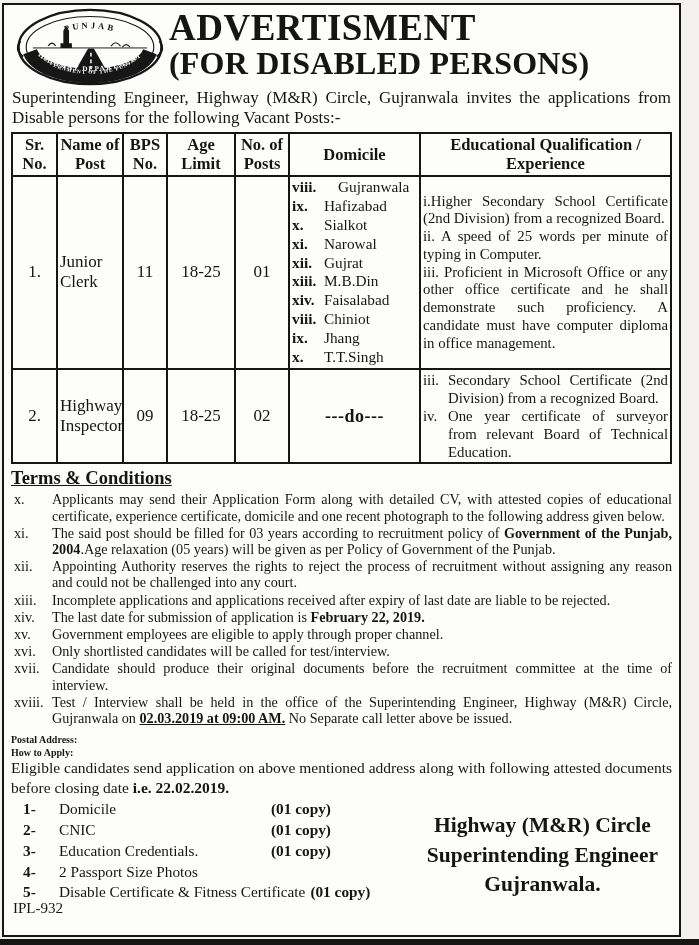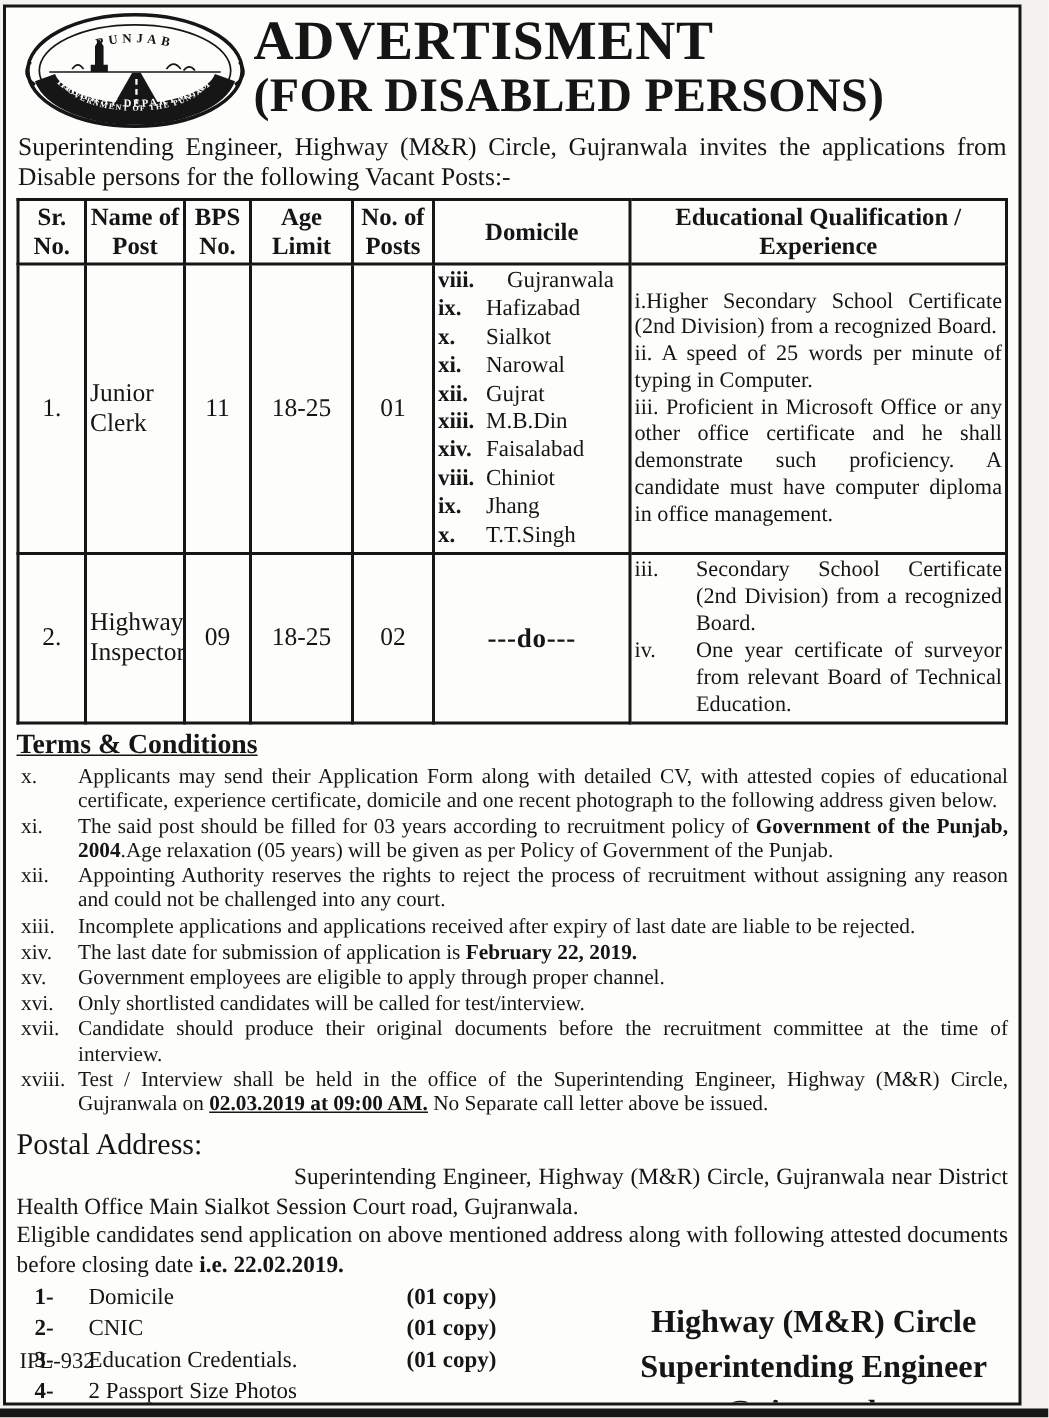--- a/index.html
+++ b/index.html
@@ -34,35 +34,35 @@
   td.ctr{text-align:center;font-size:17px;}
   td.name{font-size:17px;text-align:left;padding-left:5px;border-radius:23px;}
   td.dom{vertical-align:top;padding:2px 2px 2px 5px;}
   .dom-row{display:flex;font-size:15.3px;line-height:1.24;}
   .dom-n{font-weight:700;flex:none;min-width:32px;}
   .dom-row.first .dom-n{min-width:46px;}
   .dom-v{flex:1;}
   .dom-row.first .dom-v{max-width:74px;word-break:break-all;}
   td.qual{vertical-align:top;padding:2px 5px;}
   .qp{margin:0;font-size:14.8px;line-height:1.2;text-align:justify;}
-  .q2{display:flex;font-size:14.8px;line-height:1.22;gap:16px;}
+  .q2{display:flex;font-size:14.8px;line-height:1.22;}
   .q2 .qn{flex:none;width:25px;}
   .q2 .qt{flex:1;text-align:justify;}
   td.ditto{text-align:center;font-weight:700;font-size:18px;letter-spacing:.5px;}
 
   
   .terms-h{margin:4px 0 2px;text-align:left;font-size:18.5px;font-weight:700;text-decoration:underline;}
   .term{display:flex;font-size:14.2px;line-height:1.14;margin:0 0 1px;}
   .tn{flex:none;width:38px;padding-left:3px;}
   .tt{flex:1;text-align:justify;text-align-last:left;}
   .b{font-weight:700;}
   .u{text-decoration:underline;}
 
   
-  .lbl{margin:8px 0 0;font-size:20px;font-weight:400;}
+  .lbl{margin:8px 0 0;font-size:10px;font-weight:700;}
   .addr{margin:0;font-size:15.5px;line-height:1.26;text-indent:185px;text-align:justify;text-align-last:left;}
   .apply-p{margin:0;font-size:15.5px;line-height:1.26;text-align:justify;text-align-last:left;}
 
   .docs-sig{display:flex;justify-content:space-between;margin-top:2px;}
   .docs{flex:none;}
   .doc-row{display:flex;font-size:15.3px;line-height:1.36;padding-left:12px;}
   .dn{flex:none;width:36px;font-weight:700;}
   .dv{flex:none;min-width:212px;}
   .dc{font-weight:700;}
   .sig{flex:none;margin:12px 14px 0 0;text-align:center;font-size:21.5px;font-weight:700;line-height:1.38;}
@@ -241,22 +241,22 @@
           <span class="tn">xvii.</span>
           <span class="tt"><span>Candidate should produce their original documents before the recruitment committee at the time of interview.</span></span>
         </div>
       <div class="term">
           <span class="tn">xviii.</span>
           <span class="tt"><span>Test / Interview shall be held in the office of the Superintending Engineer, Highway (M&amp;R) Circle, Gujranwala on </span><span class="b u">02.03.2019 at 09:00 AM.</span><span> No Separate call letter above be issued.</span></span>
         </div>
     </div>
 
     <p class="lbl">Postal Address:</p>
-    <p class="addr">Superintending Engineer, Highway (M&amp;R) Circle, Gujranwala near District Health Office Main Sialkot Session Court road, Gujranwala.</p>
-
+
+    <p class="lbl" style="margin-top:2px">How to Apply:</p>
     <p class="apply-p"><span>Eligible candidates send application on above mentioned address along with following attested documents before closing date </span><span class="b">i.e. 22.02.2019.</span></p>
 
     <div class="docs-sig">
       <div class="docs">
         <div class="doc-row">
             <span class="dn">1-</span>
             <span class="dv">Domicile</span>
             <span class="dc">(01 copy)</span>
           </div>
         <div class="doc-row">

